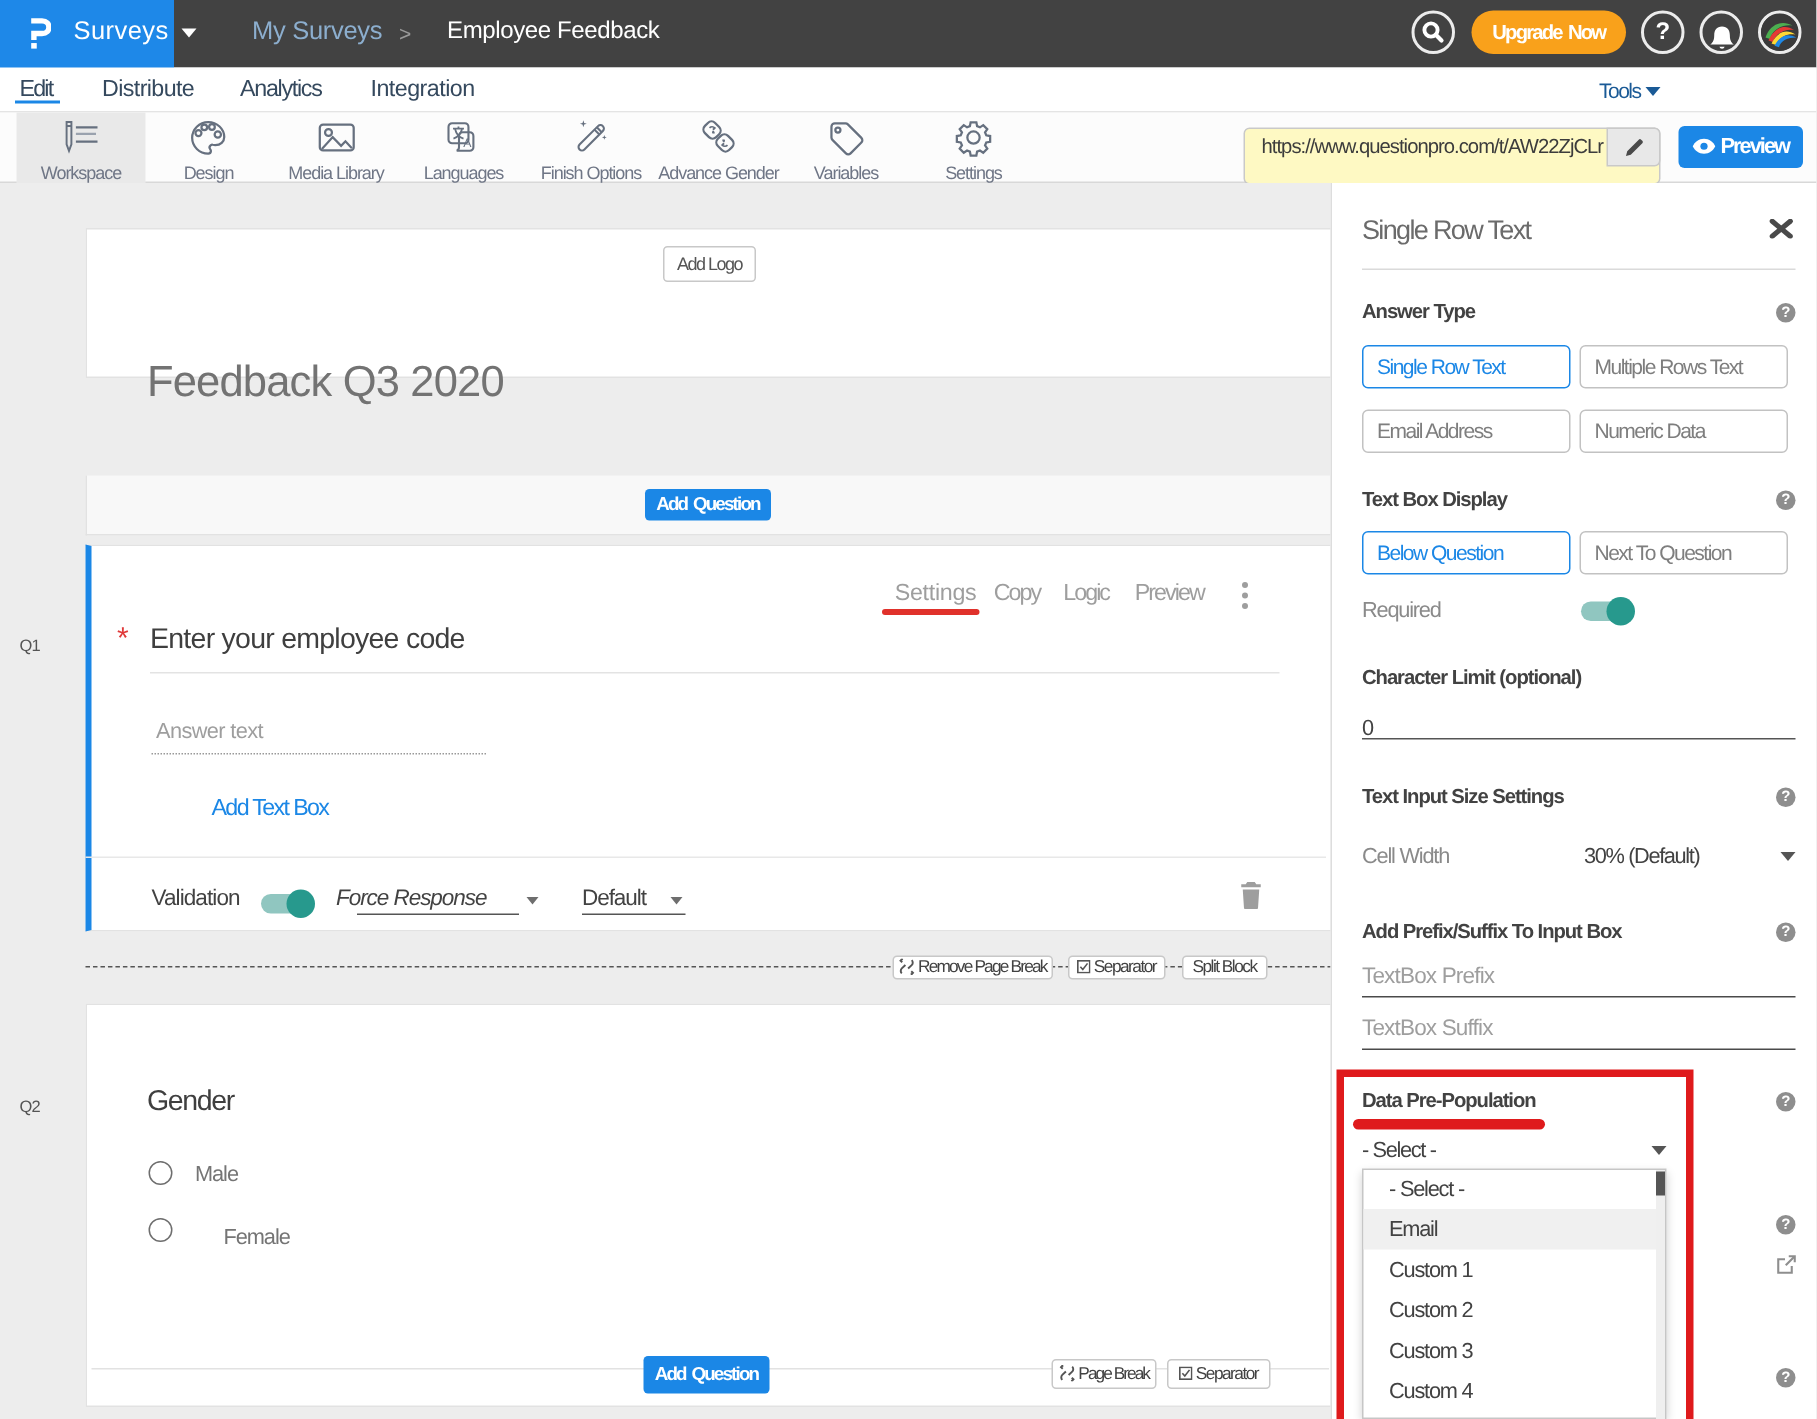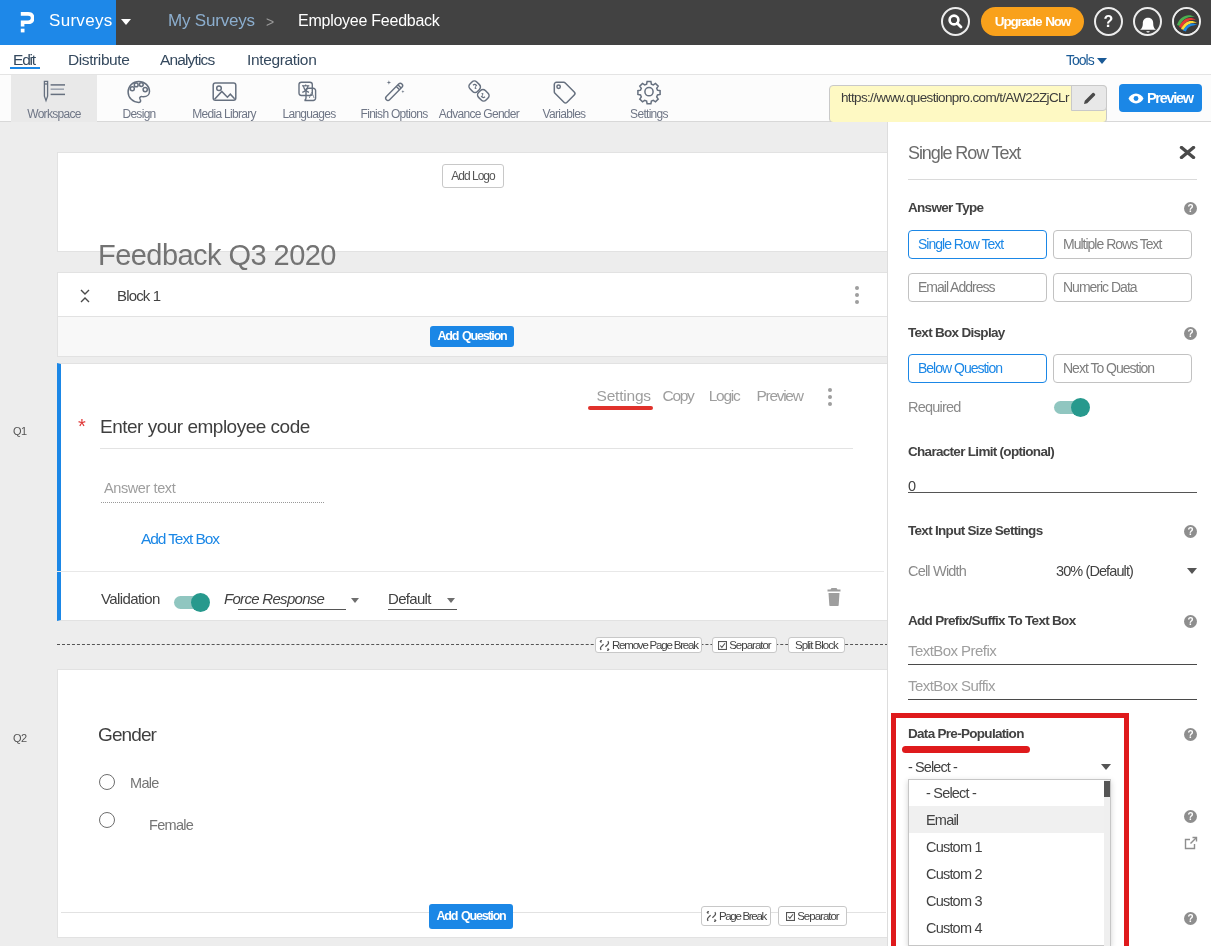--- a/index.html
+++ b/index.html
@@ -255,32 +255,20 @@
 
 <div id="main">
   <span class="qlab" style="top:303px;">Q1</span>
   <span class="qlab" style="top:610px;">Q2</span>
 
   <div class="card" style="top:30px; height:100px;">
     <div id="addLogo">Add Logo</div>
     <div id="surveyTitle">Feedback Q3 2020</div>
   </div>
 
-  <div class="card" id="blockHead">
-    <svg style="position:absolute;left:22px;top:16px" width="10" height="14" viewBox="0 0 10 14">
-        <g fill="none" stroke="#4a4a4a" stroke-width="1.4">
-          <path d="M1 1 L5 5 L9 1"></path>
-          <path d="M1 13 L5 9 L9 13"></path>
-        </g>
-      </svg>
-    <span id="blockTitle">Block 1</span>
-    <div class="kebab" style="left:797px; top:13px;"></div>
-    <div class="kebab" style="left:797px; top:20px;"></div>
-    <div class="kebab" style="left:797px; top:27px;"></div>
-  </div>
 
   <div class="card" id="addQRow">
     <div class="addQBtn" style="left:372px; top:9px; width:84px; height:21px; line-height:21px;">Add Question</div>
   </div>
 
   <div class="card" id="q1card">
     <span class="qtab" style="left:535.5px; letter-spacing:-0.2px;">Settings</span>
     <span class="qtab" style="left:601.5px; letter-spacing:-1.3px;">Copy</span>
     <span class="qtab" style="left:647.8px; letter-spacing:-1.3px;">Logic</span>
     <span class="qtab" style="left:695.5px; letter-spacing:-1.3px;">Preview</span>
@@ -378,21 +366,21 @@
   <div class="sbLabel" style="top:321.5px;">Character Limit (optional)</div>
   <div class="sbDark" style="left:20px; top:356px;">0</div>
   <div style="position:absolute; left:20px; top:370px; width:289px; height:1px; background:#555;"></div>
 
   <div class="sbLabel" style="top:401px;">Text Input Size Settings</div>
   <div class="qmark" style="top:403px;">?</div>
   <div class="sbGray" style="top:441px;">Cell Width</div>
   <div class="sbDark" style="left:168px; top:441px;">30% (Default)</div>
   <div class="caret-d" style="left:299px; top:446px;"></div>
 
-  <div class="sbLabel" style="top:491px;">Add Prefix/Suffix To Text Box</div>
+  <div class="sbLabel" style="top:491px;">Add Prefix/Suffix To Input Box</div>
   <div class="qmark" style="top:493px;">?</div>
   <div class="sbInput" style="top:555px; height:23px;">TextBox Suffix</div>
   <div class="sbInput" style="top:520px; height:23px;">TextBox Prefix</div>
 
   <div id="redRect"></div>
   <div class="sbLabel" style="top:603.5px; z-index:6;">Data Pre-Population</div>
   <div class="qmark" style="top:606px;">?</div>
   <div id="redUl"></div>
   <div class="sbDark" style="left:20px; top:637px; z-index:6;">- Select -</div>
   <div class="caret-d" style="left:213px; top:642px; z-index:6;"></div>

